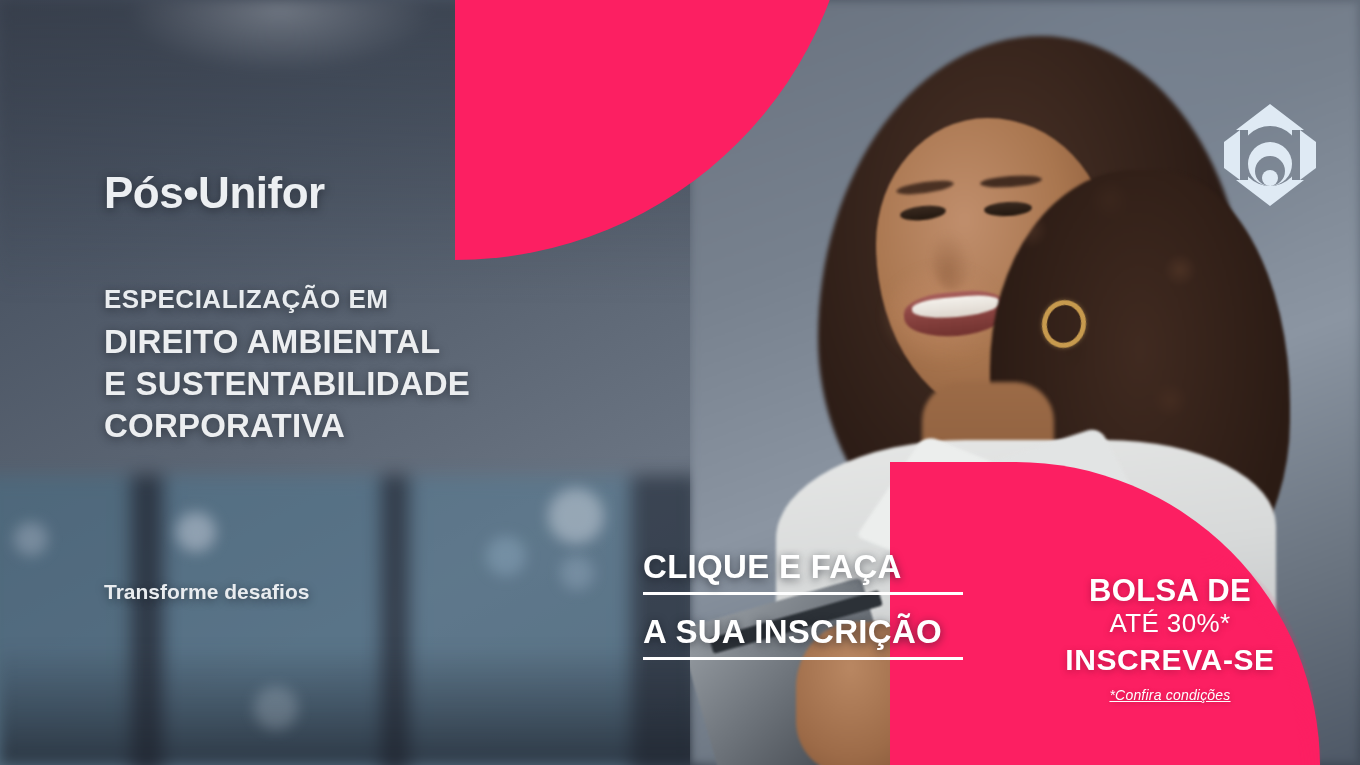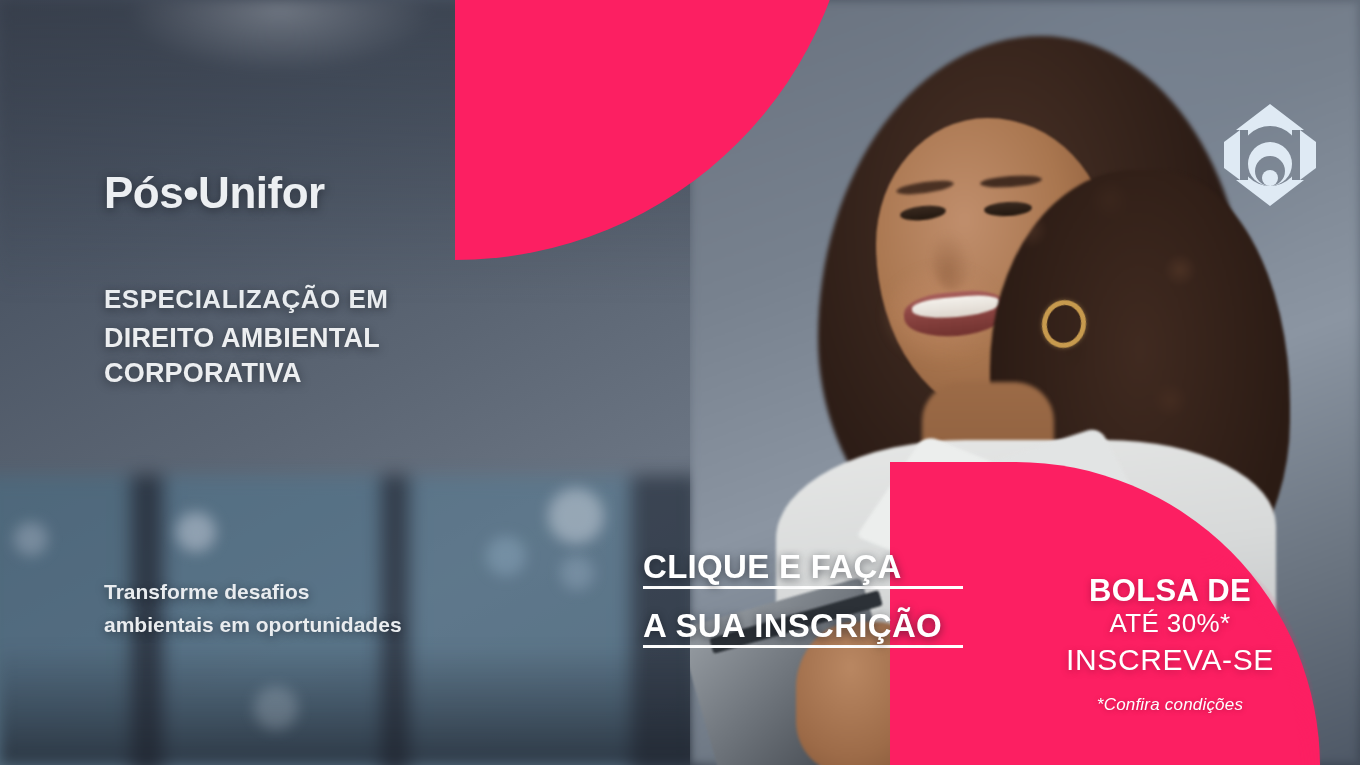--- a/index.html
+++ b/index.html
@@ -304,21 +304,21 @@
   }
   .eyebrow {
     font-size: 26px;
     font-weight: 700;
     letter-spacing: .5px;
     color: #e9ecef;
     text-shadow: 0 2px 8px rgba(18,22,30,.55);
     margin-bottom: 6px;
   }
   .title-line {
-    font-size: 27px;
+    font-size: 33px;
     font-weight: 700;
     line-height: 1.28;
     letter-spacing: .2px;
     color: #eceef0;
     text-shadow: 0 2px 10px rgba(18,22,30,.55);
     white-space: nowrap;
   }
 
   .subtitle {
     position: absolute;
@@ -340,20 +340,21 @@
     cursor: pointer;
   }
   .cta-line {
     display: block;
     font-size: 33px;
     font-weight: 700;
     letter-spacing: .3px;
     color: #ffffff;
     text-shadow: 0 2px 9px rgba(18,22,30,.6);
     white-space: nowrap;
+    padding-bottom: 6px;
     border-bottom: 3px solid #ffffff;
     margin-bottom: 18px;
   }
   .cta-line:last-child { margin-bottom: 4px; }
 
   
   .badge {
     position: absolute;
     left: 1020px; top: 574px;
     width: 300px;
@@ -369,33 +370,34 @@
   }
   .badge-l2 {
     font-size: 26px;
     font-weight: 400;
     letter-spacing: .4px;
     line-height: 1.12;
     text-shadow: 0 2px 7px rgba(120,10,45,.45);
   }
   .badge-l3 {
     font-size: 30px;
-    font-weight: 400;
+    font-weight: 700;
     letter-spacing: .6px;
     line-height: 1.3;
     margin-top: 2px;
     text-shadow: 0 2px 7px rgba(120,10,45,.45);
   }
   .badge-note {
-    font-size: 17px;
+    font-size: 14px;
     font-style: italic;
     font-weight: 400;
-    margin-top: 16px;
+    margin-top: 8px;
     letter-spacing: .2px;
     text-shadow: 0 1px 5px rgba(120,10,45,.4);
+    text-decoration: underline;
   }
 
   
   .unifor-mark {
     position: absolute;
     left: 1214px; top: 100px;
     width: 112px; height: 110px;
   }
   .unifor-mark svg { display: block; width: 100%; height: 100%; }
 </style>
@@ -444,26 +446,26 @@
 
   <div class="pink-top"></div>
   <div class="pink-bottom"></div>
   <div class="pink-bottom-fade"></div>
 
   <div class="brand-logo">Pós•Unifor</div>
 
   <div class="headline">
     <div class="eyebrow">ESPECIALIZAÇÃO EM</div>
     <div class="title-line">DIREITO AMBIENTAL</div>
+    <div class="title-line">E SUSTENTABILIDADE</div>
     <div class="title-line">CORPORATIVA</div>
   </div>
 
   <div class="subtitle">
     <div>Transforme desafios</div>
-    <div>ambientais em oportunidades</div>
   </div>
 
   <a class="cta">
     <span class="cta-line">CLIQUE E FAÇA</span>
     <span class="cta-line">A SUA INSCRIÇÃO</span>
   </a>
 
   <div class="badge">
     <div class="badge-l1">BOLSA DE</div>
     <div class="badge-l2">ATÉ 30%*</div>

